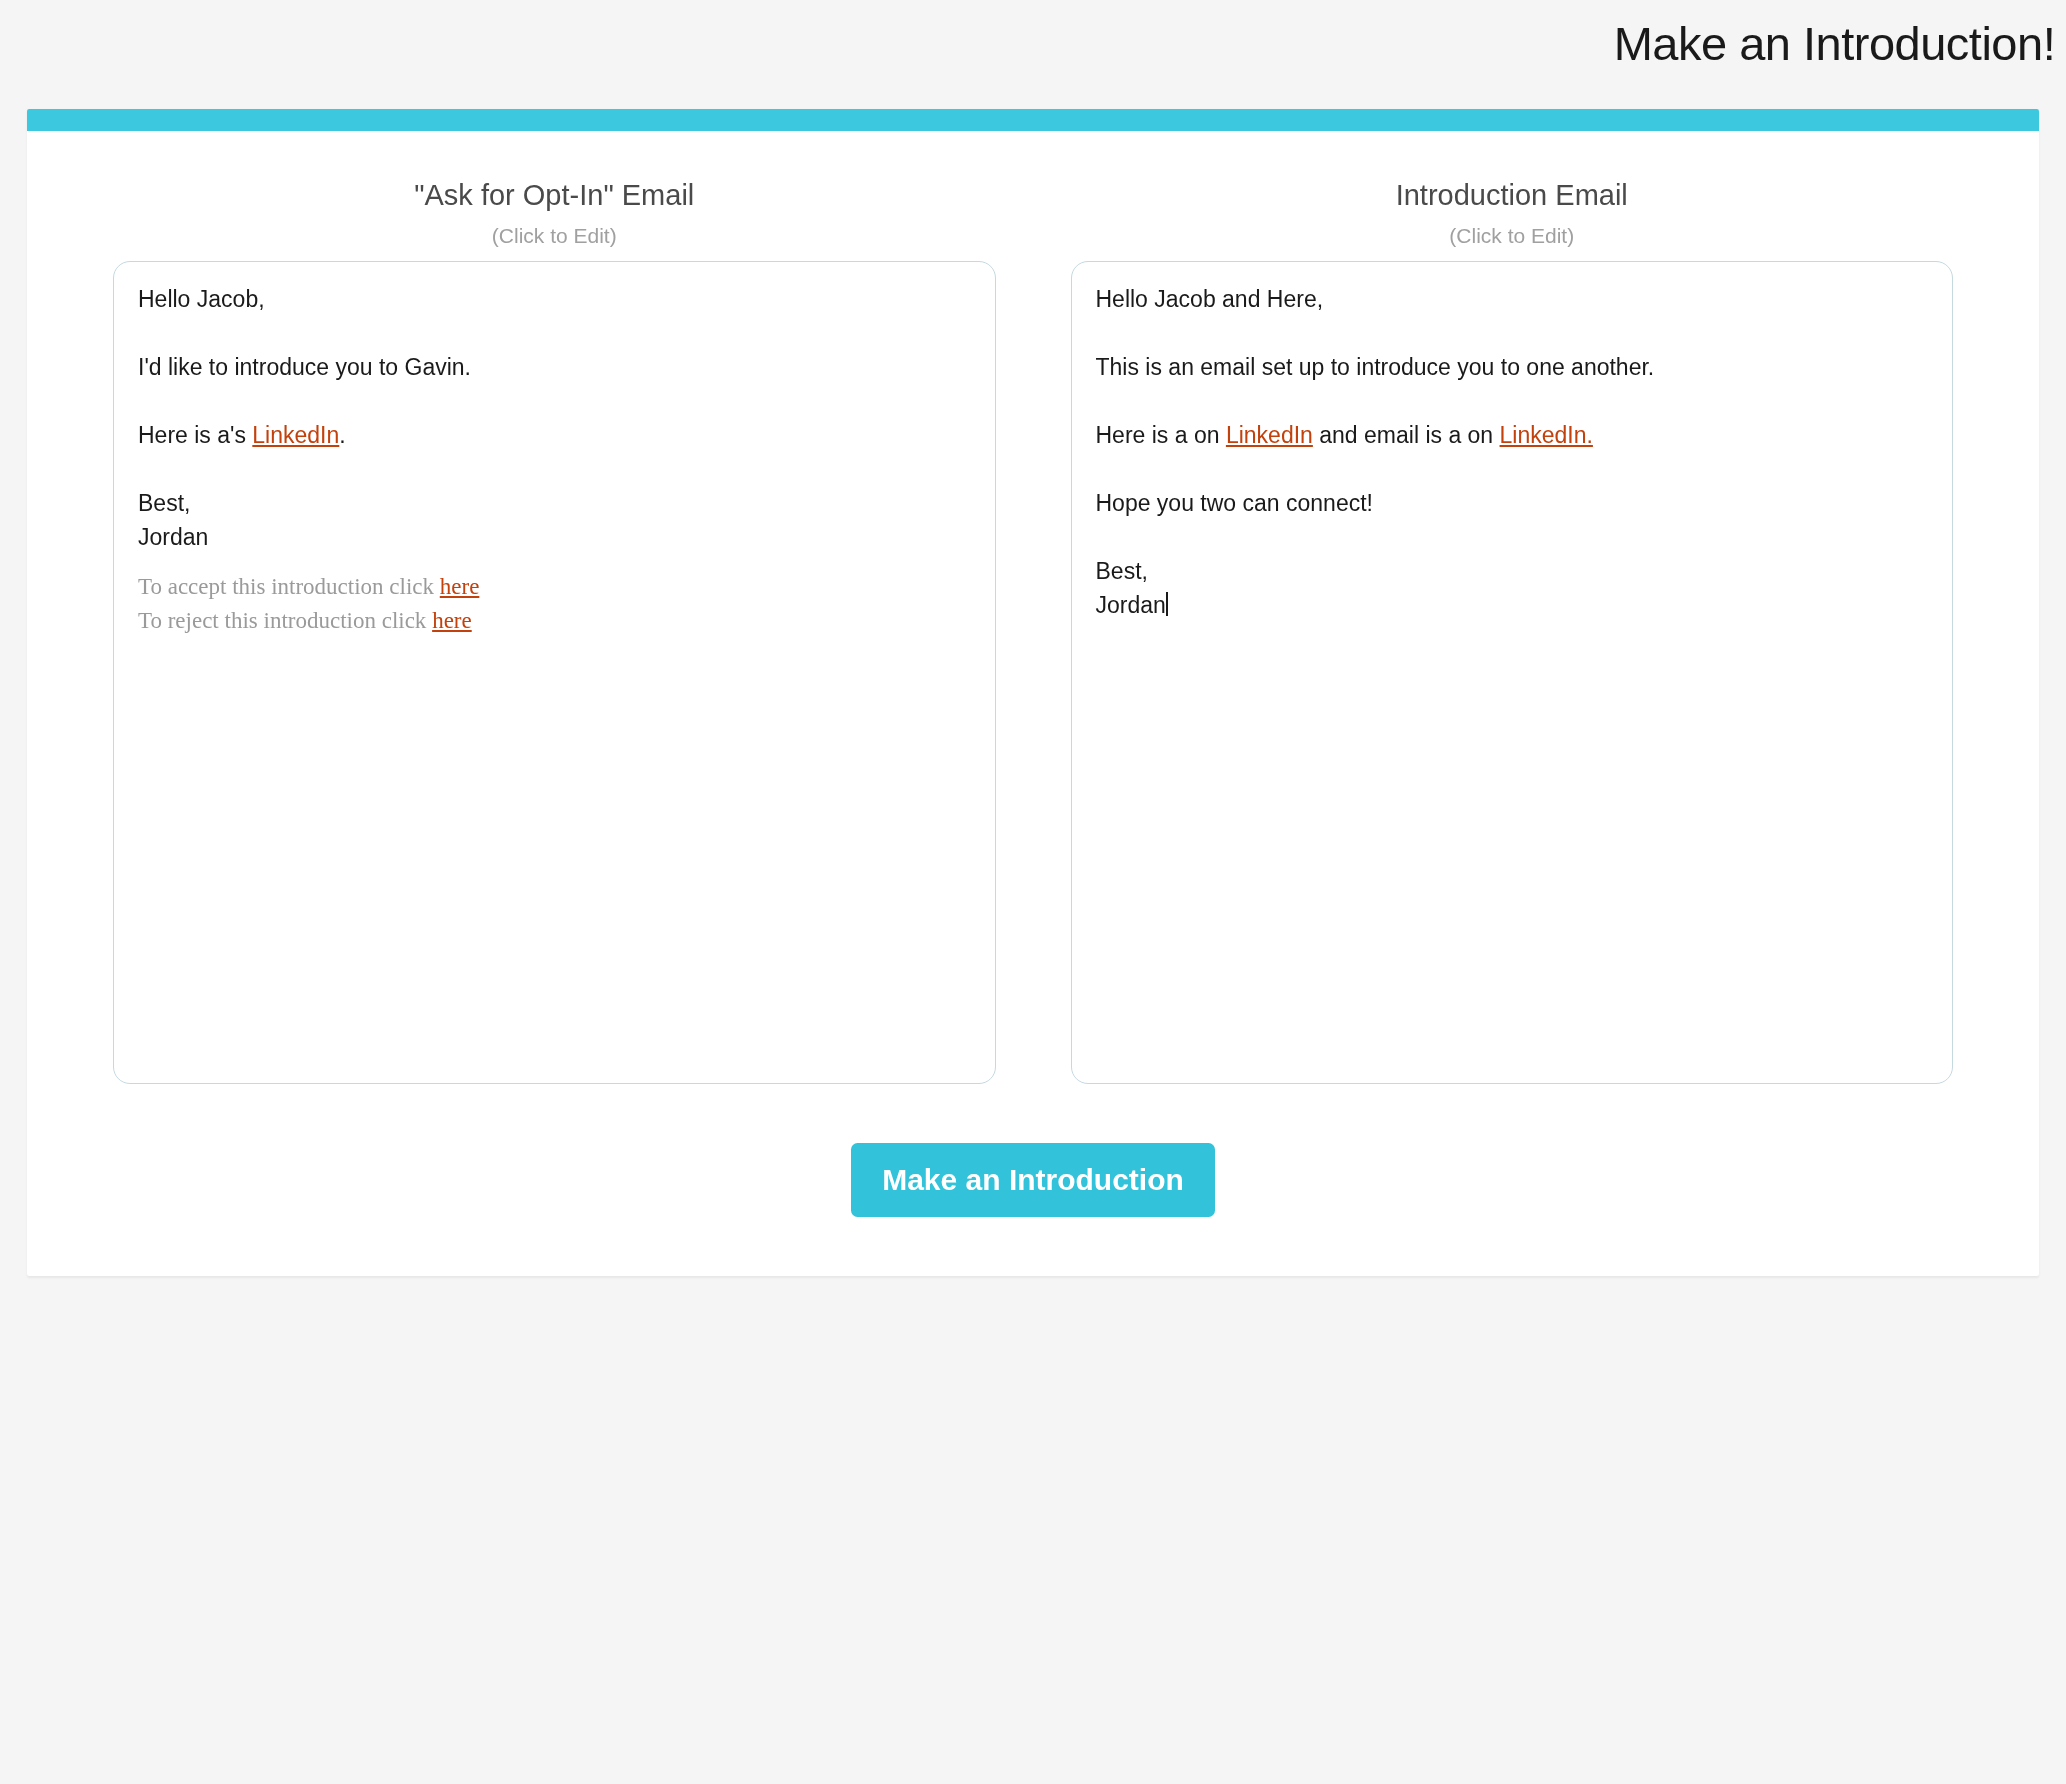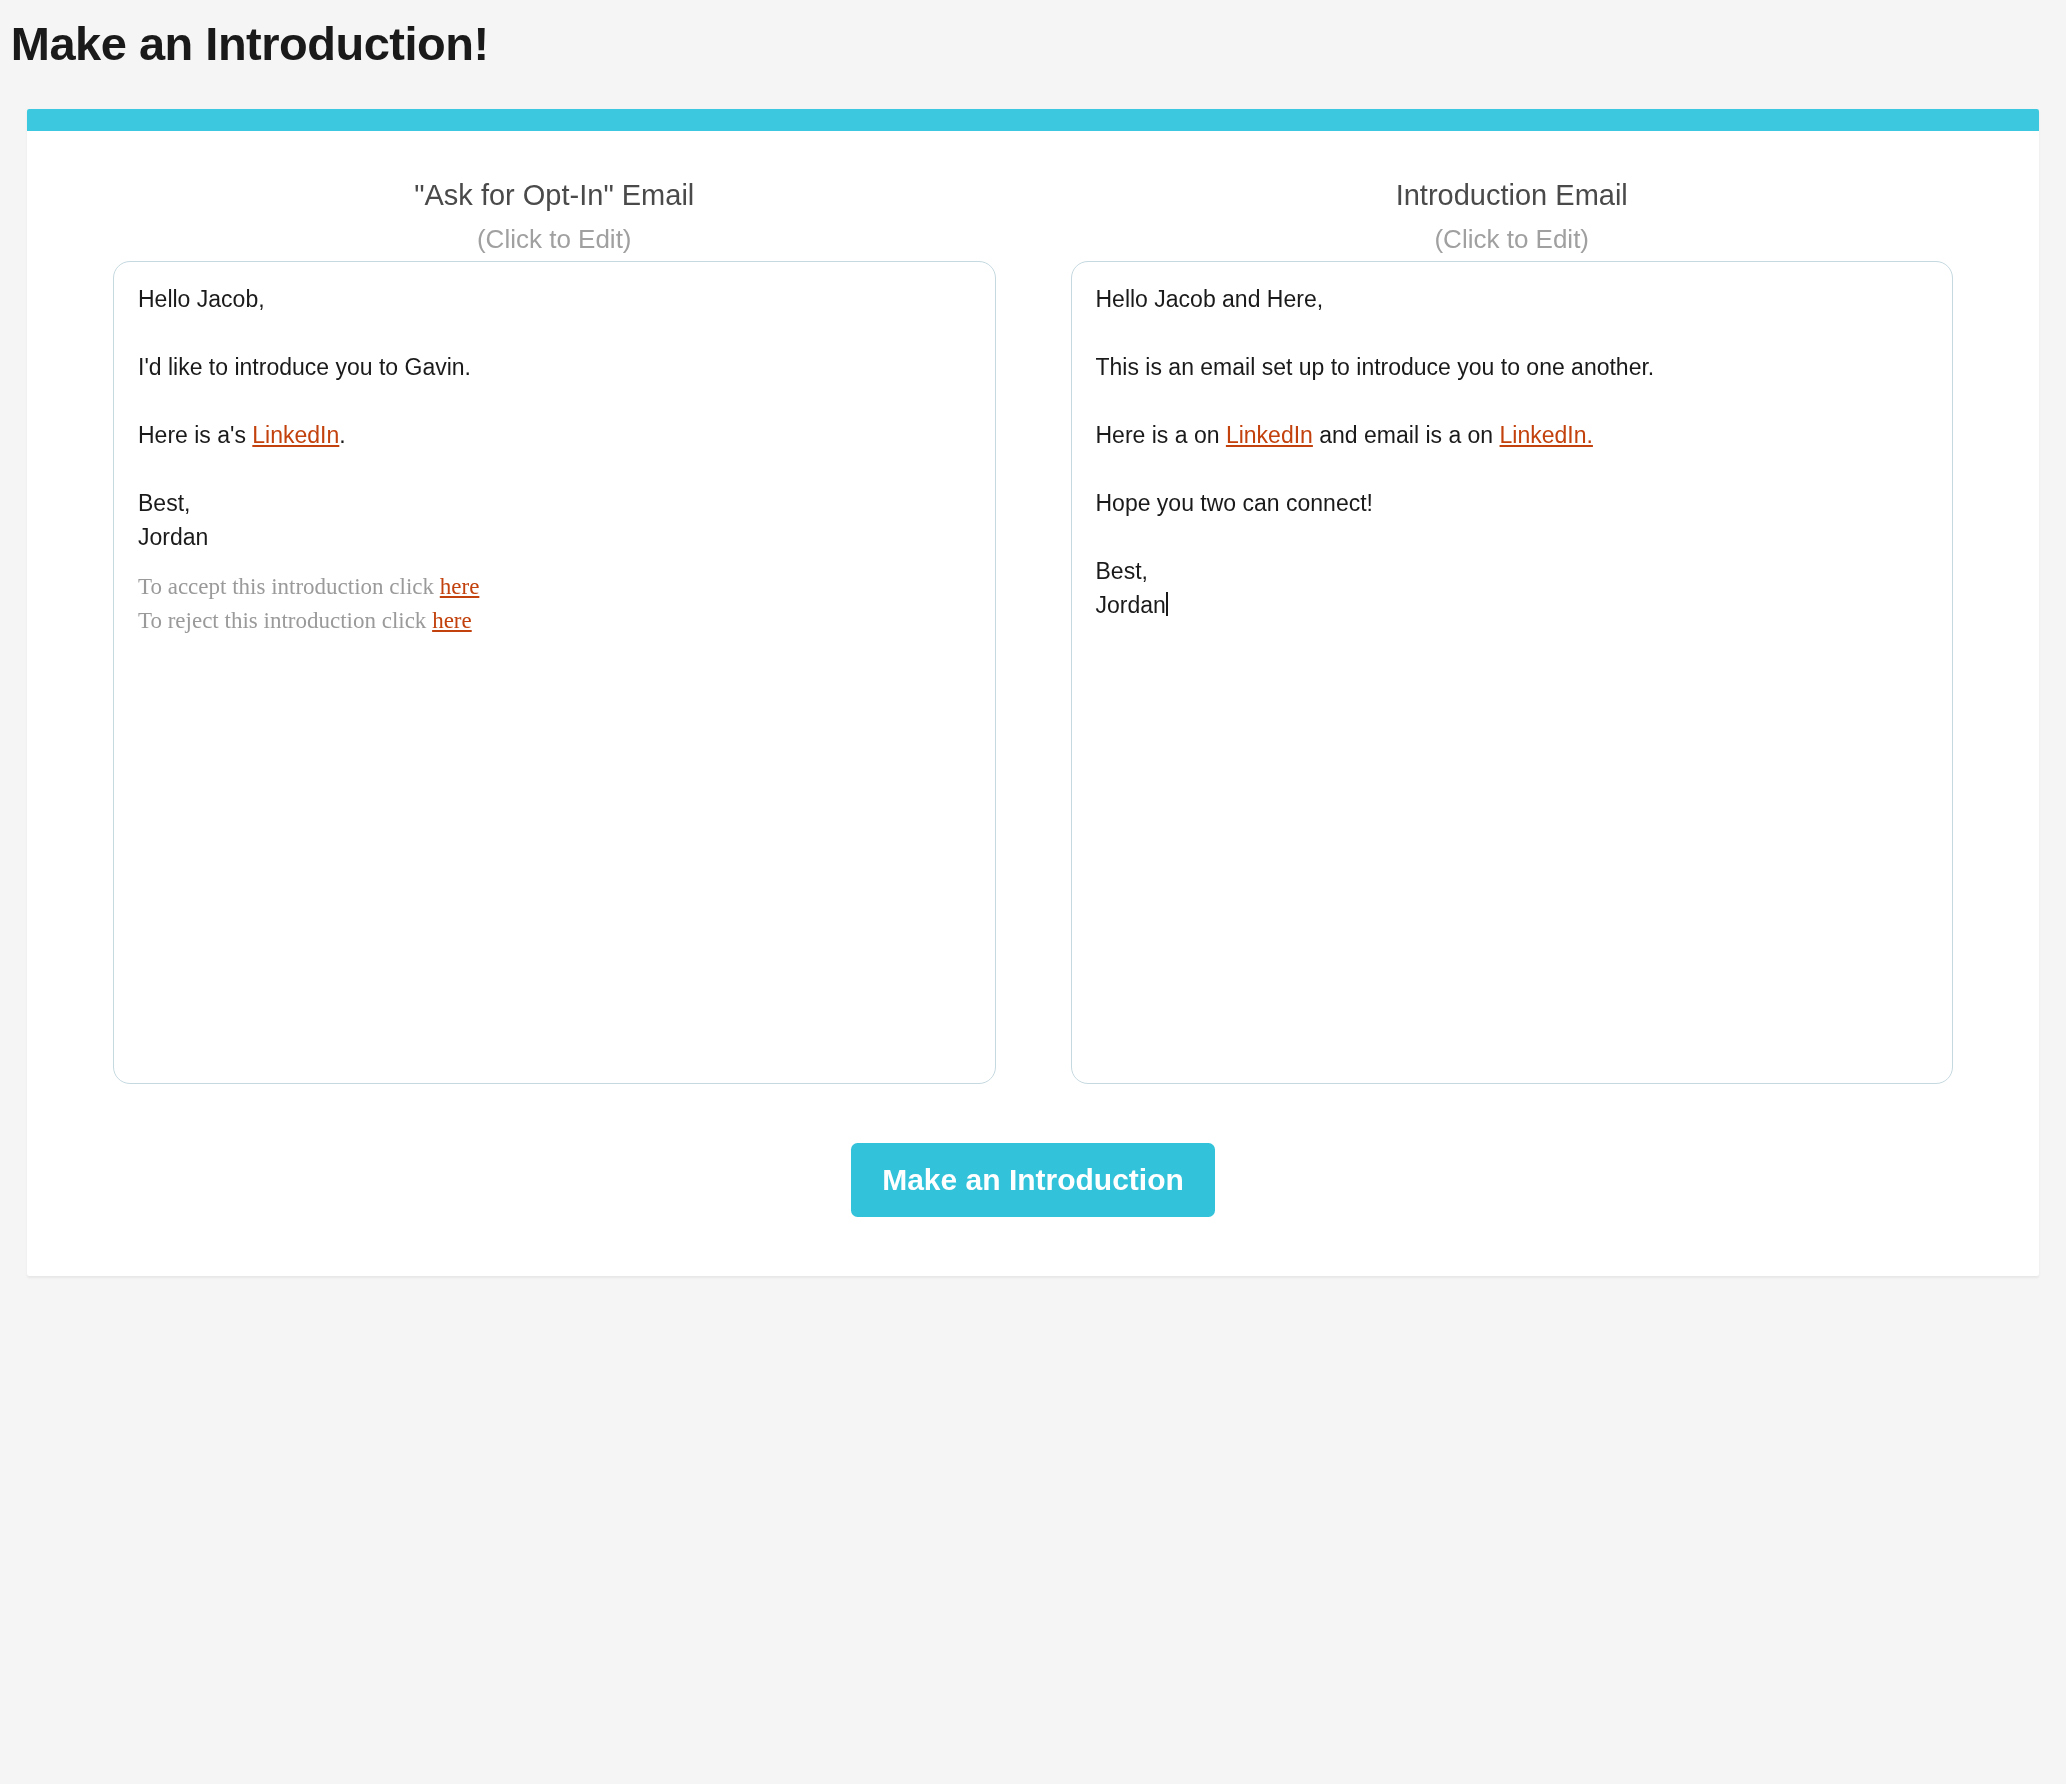--- a/index.html
+++ b/index.html
@@ -8,23 +8,23 @@
       box-sizing: border-box;
     }
     
     body {
       font-family: "Avenir Next", "Avenir", -apple-system, BlinkMacSystemFont, "Segoe UI", Helvetica, Arial, sans-serif;
       background-color: #f5f5f5;
       padding: 16px 10.8px 32px 10.8px;
     }
     
     .page-title {
-      text-align: left;
+      text-align: right;
       font-size: 47px;
-      font-weight: 700;
+      font-weight: 400;
       color: #1a1a1a;
       margin-bottom: 38px;
       letter-spacing: -0.5px;
     }
     
     .card {
       background-color: #ffffff;
       border-radius: 2.2px;
       box-shadow: 0 1.1px 2.2px rgba(0,0,0,0.06);
       max-width: 2012px;
@@ -55,24 +55,24 @@
     .column-title {
       text-align: center;
       font-size: 29px;
       font-weight: 400;
       color: #4a4a4a;
       margin-bottom: 12px;
     }
     
     .column-subtitle {
       text-align: center;
-      font-size: 26px;
+      font-size: 21px;
       font-weight: 400;
       color: #a0a0a0;
-      margin-bottom: 6px;
+      margin-bottom: 13px;
     }
     
     .email-box {
       border: 1.1px solid #c5d9e0;
       border-radius: 17px;
       padding: 20.4px 24px;
       font-size: 23px;
       line-height: 1.48;
       color: #1a1a1a;
       min-height: 823px;

